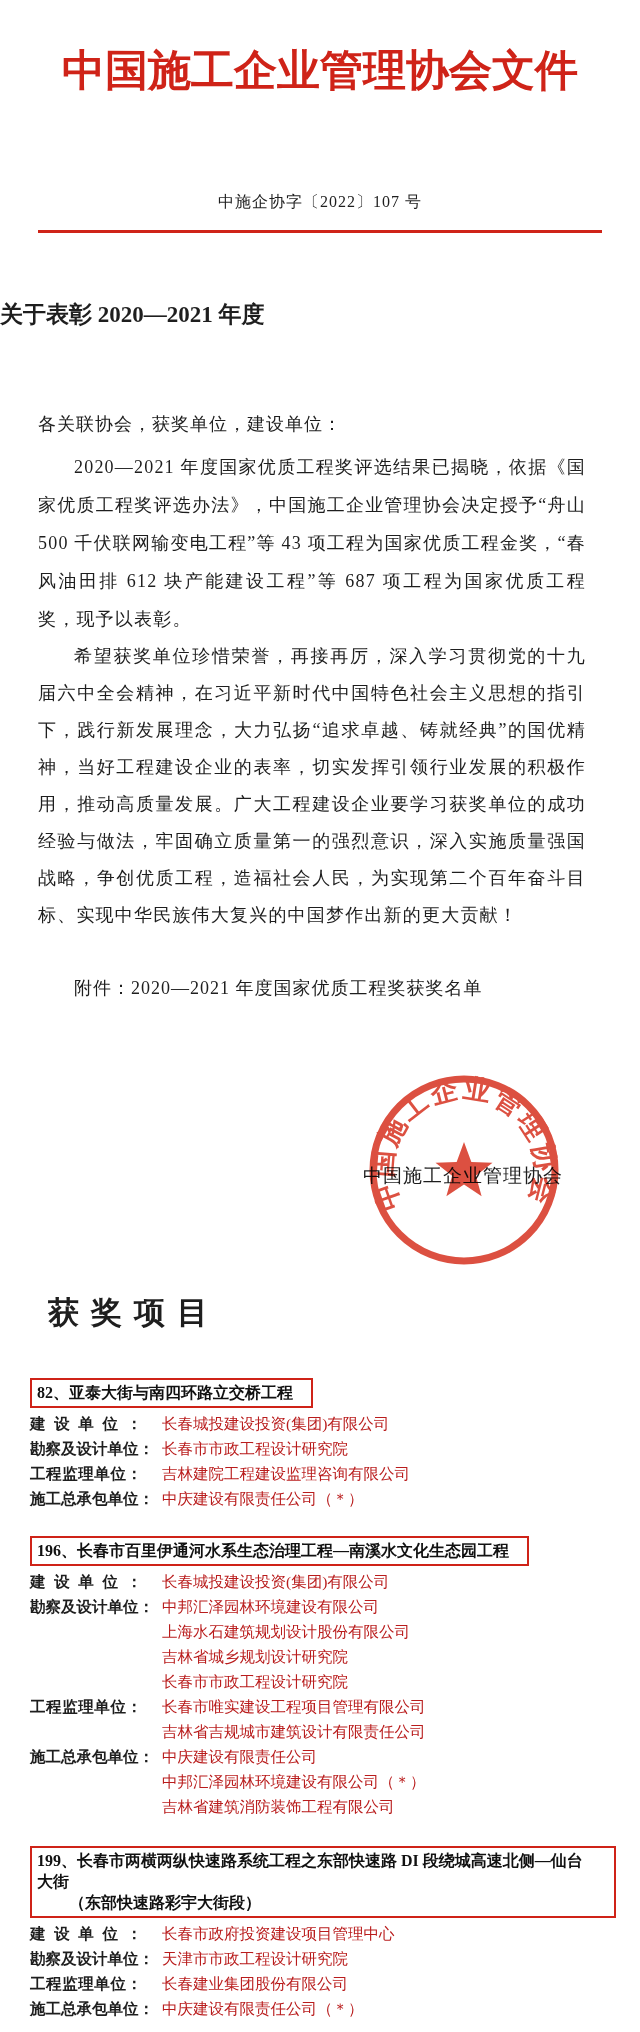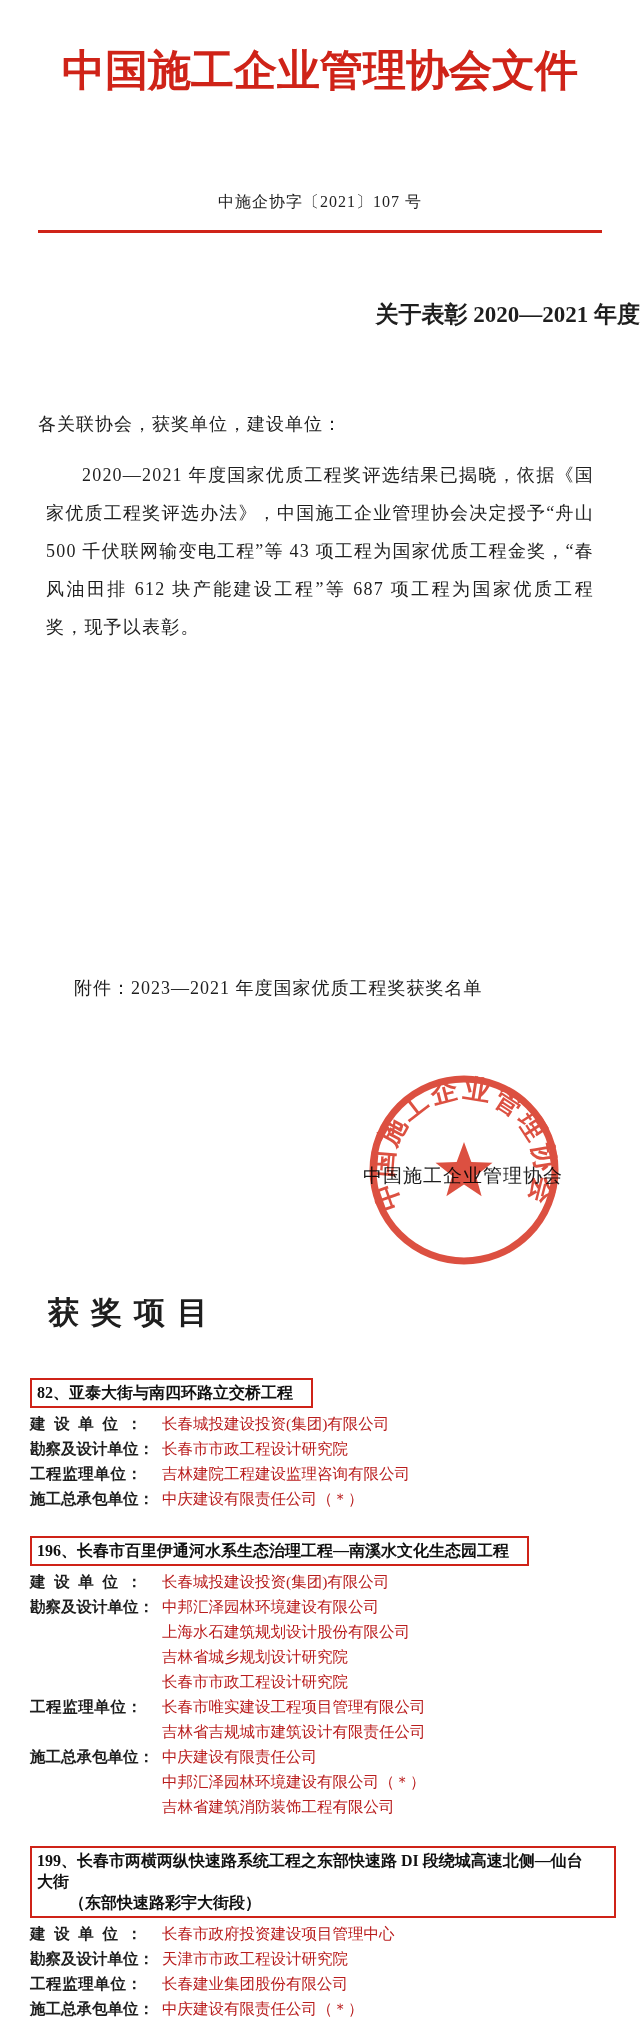--- a/index.html
+++ b/index.html
@@ -28,31 +28,31 @@
   .doc-number{
     position:absolute;top:192px;left:0;width:100%;
     text-align:center;font-size:16px;letter-spacing:1px;
   }
   .red-rule{
     position:absolute;top:230px;left:38px;width:564px;height:3px;
     background:var(--red);
   }
   .doc-title{
     position:absolute;top:288px;left:0;width:100%;
-    text-align:right;font-size:23px;font-weight:700;line-height:53px;
+    text-align:left;font-size:23px;font-weight:700;line-height:53px;
     margin:0;
   }
   .salutation{
     position:absolute;top:412px;left:38px;width:560px;
     font-size:18px;letter-spacing:1px;
   }
   .body-para{
     position:absolute;left:38px;width:548px;
     font-size:18px;line-height:38px;letter-spacing:1.2px;
-    text-align:justify;text-indent:2em;margin:8px;
+    text-align:justify;text-indent:2em;margin:0;
   }
   .para-1{top:448px;}
   .para-2{top:638px;line-height:37px;}
   .attachment{
     position:absolute;top:976px;left:38px;width:560px;
     font-size:18px;letter-spacing:1px;padding-left:2em;
   }
   .seal{
     position:absolute;left:364px;top:1070px;width:200px;height:200px;
     opacity:.88;z-index:2;mix-blend-mode:multiply;
@@ -94,33 +94,34 @@
     font-weight:700;fill:var(--seal-red);
   }
 </style>
 </head>
 <body>
 
 <div class="page">
 
   <h1 class="letterhead-title">中国施工企业管理协会文件</h1>
 
-  <div class="doc-number">中施企协字〔2021〕107 号</div>
+  <div class="doc-number">中施企协字〔2022〕107 号</div>
 
   <div class="red-rule"></div>
 
   <div class="doc-title">
     <div>关于表彰 2020—2021 年度</div>
   </div>
 
   <div class="salutation">各关联协会，获奖单位，建设单位：</div>
 
   <p class="body-para para-1">2020—2021 年度国家优质工程奖评选结果已揭晓，依据《国家优质工程奖评选办法》，中国施工企业管理协会决定授予“舟山 500 千伏联网输变电工程”等 43 项工程为国家优质工程金奖，“春风油田排 612 块产能建设工程”等 687 项工程为国家优质工程奖，现予以表彰。</p>
+  <p class="body-para para-2">希望获奖单位珍惜荣誉，再接再厉，深入学习贯彻党的十九届六中全会精神，在习近平新时代中国特色社会主义思想的指引下，践行新发展理念，大力弘扬“追求卓越、铸就经典”的国优精神，当好工程建设企业的表率，切实发挥引领行业发展的积极作用，推动高质量发展。广大工程建设企业要学习获奖单位的成功经验与做法，牢固确立质量第一的强烈意识，深入实施质量强国战略，争创优质工程，造福社会人民，为实现第二个百年奋斗目标、实现中华民族伟大复兴的中国梦作出新的更大贡献！</p>
 
-  <div class="attachment">附件：2023—2021 年度国家优质工程奖获奖名单</div>
+  <div class="attachment">附件：2020—2021 年度国家优质工程奖获奖名单</div>
 
   <svg class="seal" viewBox="0 0 200 200" aria-hidden="true">
     <circle cx="100" cy="100" r="91" fill="none" stroke="var(--seal-red)" stroke-width="7"></circle>
     <polygon fill="var(--seal-red)" points="100,72 107.35,91.89 128.53,92.73 111.89,105.86 117.63,126.27 100,114.5 82.37,126.27 88.11,105.86 71.47,92.73 92.65,91.89"></polygon>
     <path id="sealArc" d="M 37.6 136 A 72 72 0 1 1 162.4 136" fill="none"></path>
     <text font-size="27">
       <textPath href="#sealArc" startOffset="0" textLength="295">中国施工企业管理协会</textPath>
     </text>
   </svg>
 

